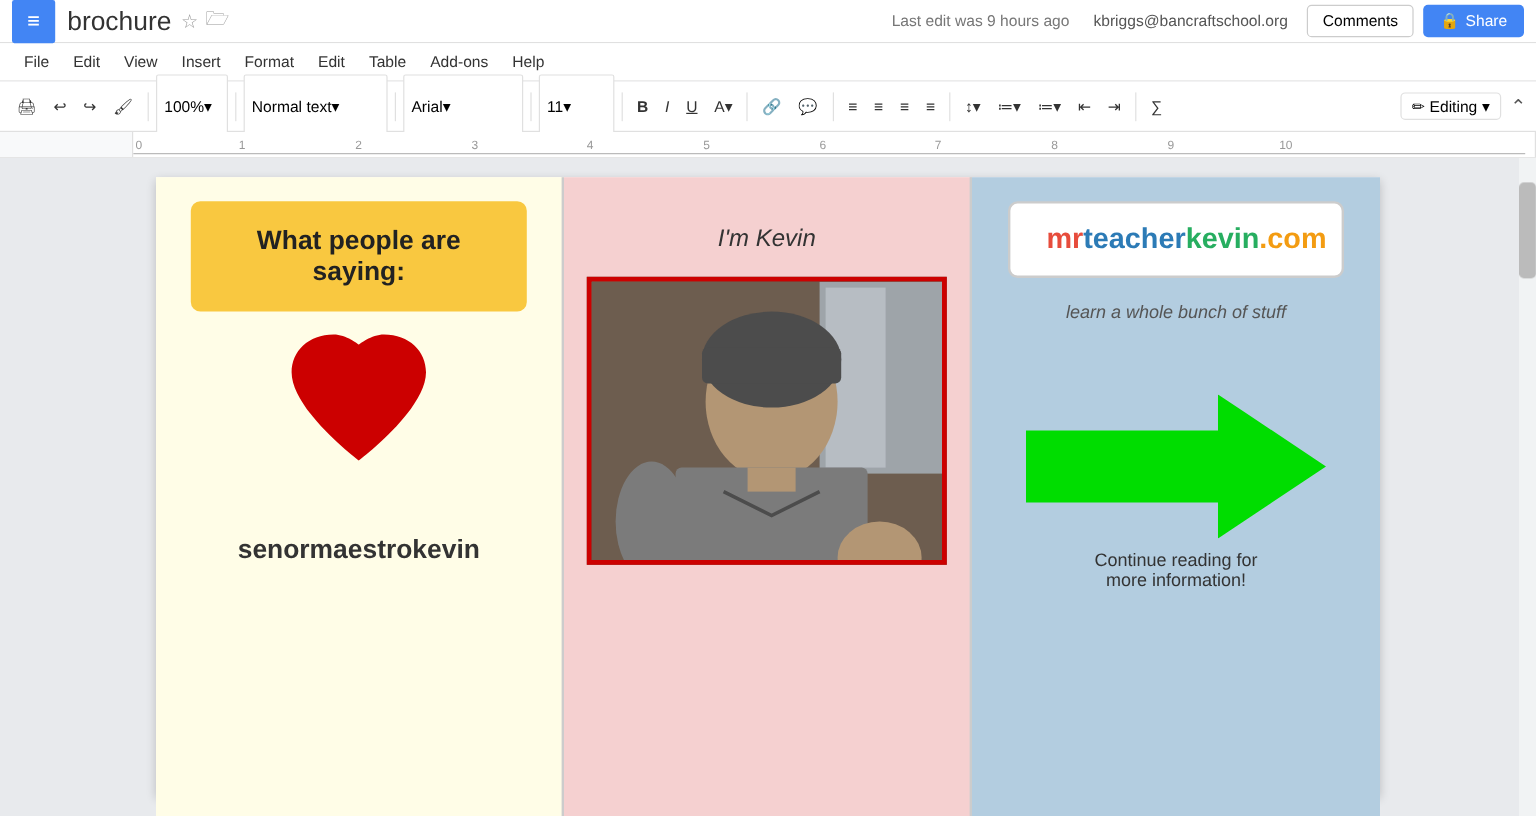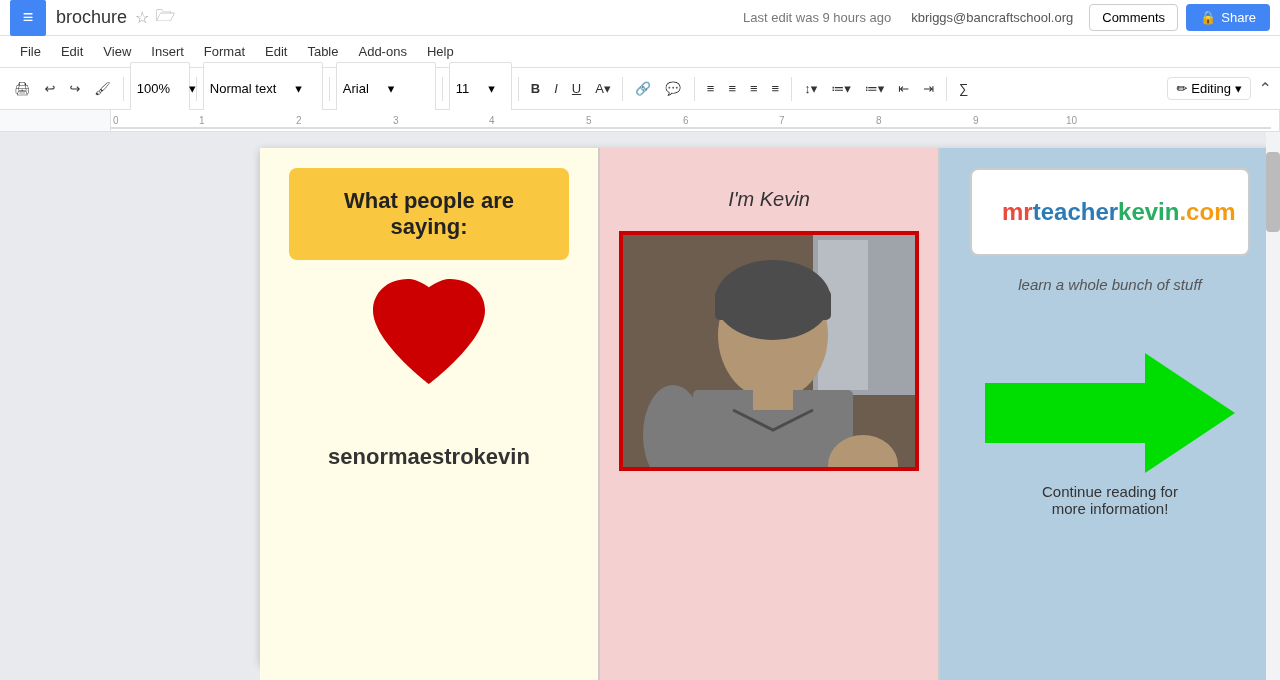--- a/index.html
+++ b/index.html
@@ -16,21 +16,21 @@
     }
     #app-icon {
       width: 36px; height: 36px;
       background: #4285f4;
       display: flex; align-items: center; justify-content: center;
       margin-right: 10px;
       border-radius: 2px;
       cursor: pointer;
     }
     #app-icon span { color: white; font-size: 18px; font-weight: bold; }
-    #doc-title { font-size: 18px; color: #333; margin-right: 8px; cursor: pointer; }
+    #doc-title { font-size: 22px; color: #333; margin-right: 8px; cursor: pointer; }
     #star-icon, #folder-icon { color: #999; margin-right: 6px; cursor: pointer; font-size: 16px; }
     #last-edit { margin-left: auto; font-size: 13px; color: #777; }
     #user-info { margin-left: 20px; font-size: 13px; color: #555; }
     #comments-btn {
       margin-left: 16px;
       background: #fff;
       border: 1px solid #ccc;
       border-radius: 4px;
       padding: 5px 12px;
       font-size: 13px;
@@ -86,21 +86,21 @@
       display: flex; align-items: center;
     }
     .tb-divider { width: 1px; height: 24px; background: #e0e0e0; margin: 0 4px; }
     .tb-select {
       font-size: 13px;
       border: 1px solid #e0e0e0;
       border-radius: 2px;
       padding: 18px 6px;
       background: #fff;
       cursor: pointer;
-      display: flex; align-items: center; gap: 19px;
+      display: flex; align-items: center; gap: 0;
     }
     #font-size-select { width: 63px; }
     #font-family-select { width: 100px; }
     #style-select { width: 120px; }
     #zoom-select { width: 60px; }
     .tb-btn-bold { font-weight: bold; }
     .tb-btn-italic { font-style: italic; }
     .tb-btn-underline { text-decoration: underline; }
     .editing-select {
       display: flex; align-items: center; gap: 4px;
@@ -129,21 +129,21 @@
       border-right: 1px solid #e0e0e0;
     }
 
     
     #doc-area {
       display: flex;
       background: #e8eaed;
       height: calc(680px - 36px - 32px - 42px - 22px);
       overflow-y: auto;
       padding: 16px 0;
-      justify-content: flex-end;
+      justify-content: center;
     }
 
     #pages-container {
       display: flex;
       gap: 0;
       background: #fff;
       box-shadow: 0 2px 8px rgba(0,0,0,0.2);
       position: relative;
     }
 
@@ -248,21 +248,21 @@
       background: #b3cde0;
       display: flex;
       flex-direction: column;
       align-items: center;
       padding: 20px;
     }
     .website-box {
       background: #fff;
       border: 2px solid #ccc;
       border-radius: 8px;
-      padding: 28px 30px;
+      padding: 16px 30px;
       width: 280px;
       text-align: center;
     }
     .website-text {
       font-size: 24px;
       font-weight: bold;
     }
     .mr-part { color: #e74c3c; }
     .teacher-part { color: #2c7bb6; }
     .kevin-part { color: #27ae60; }

